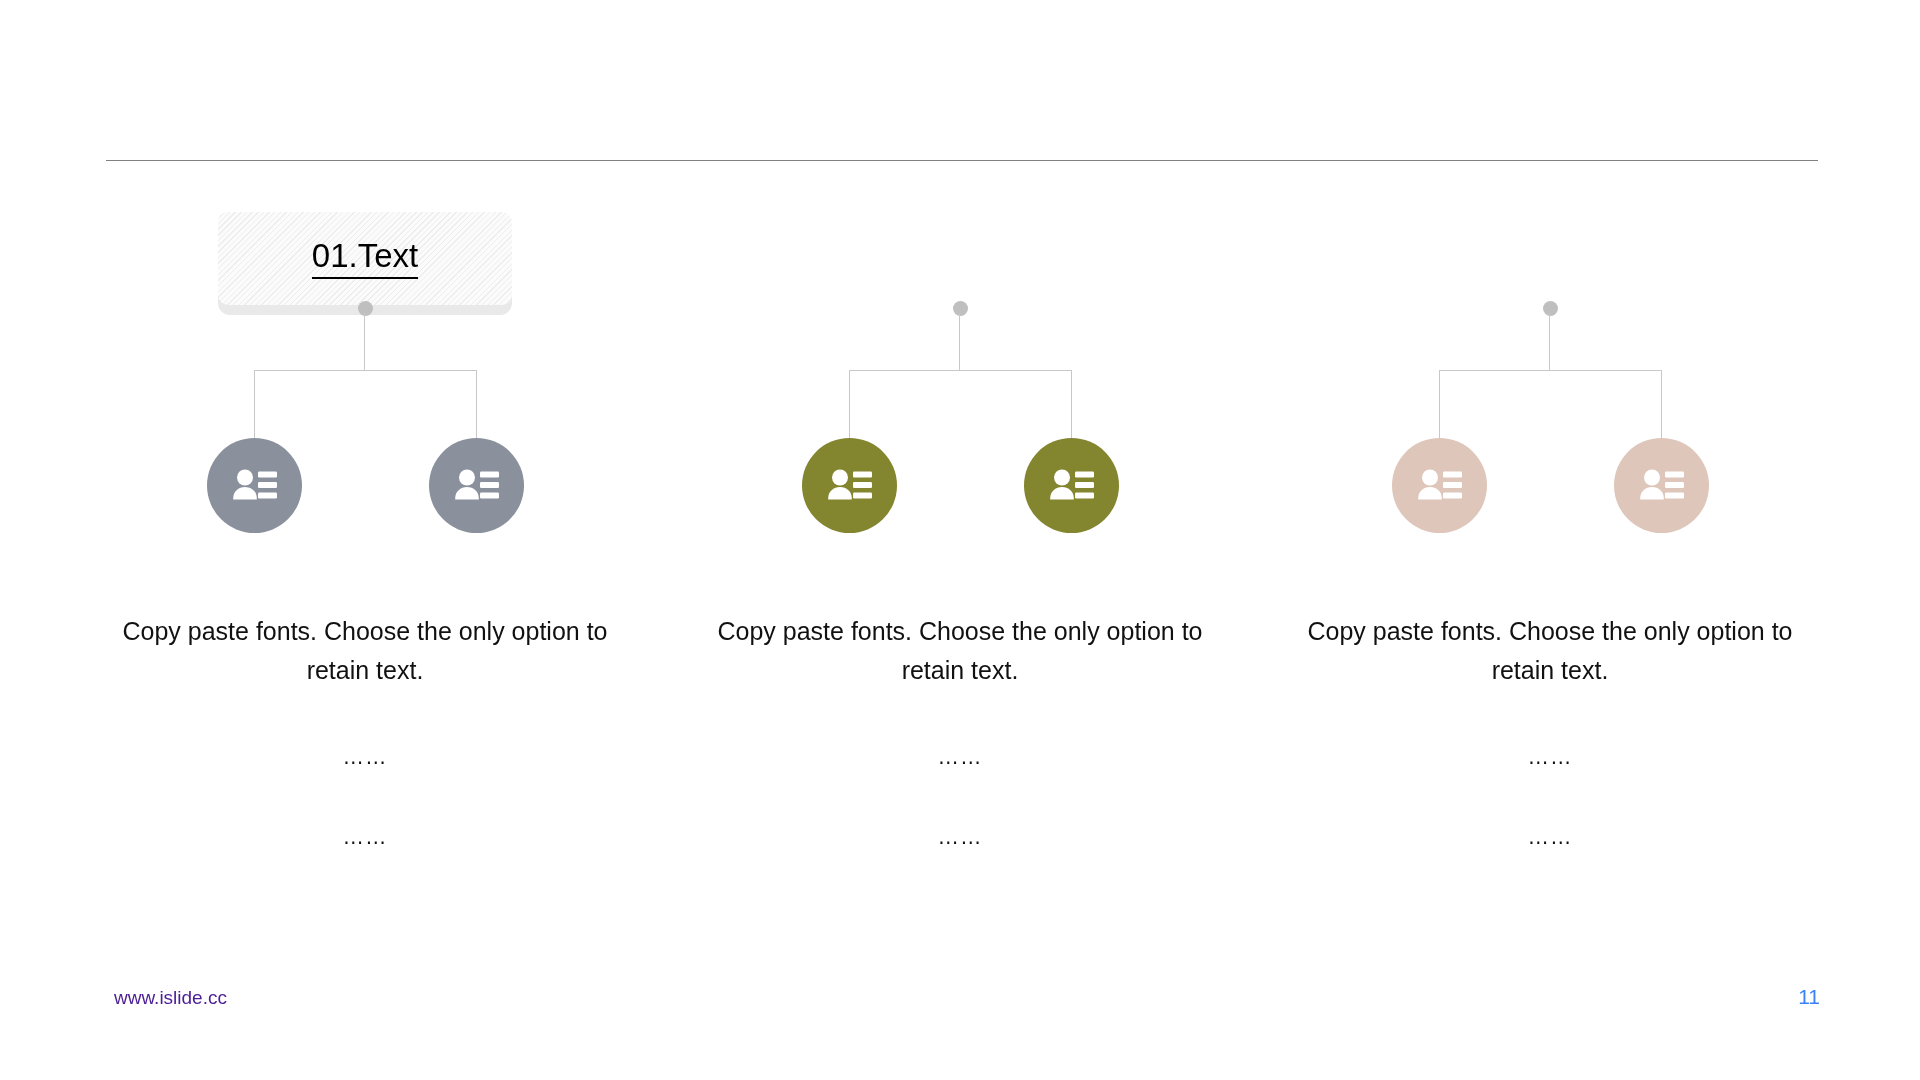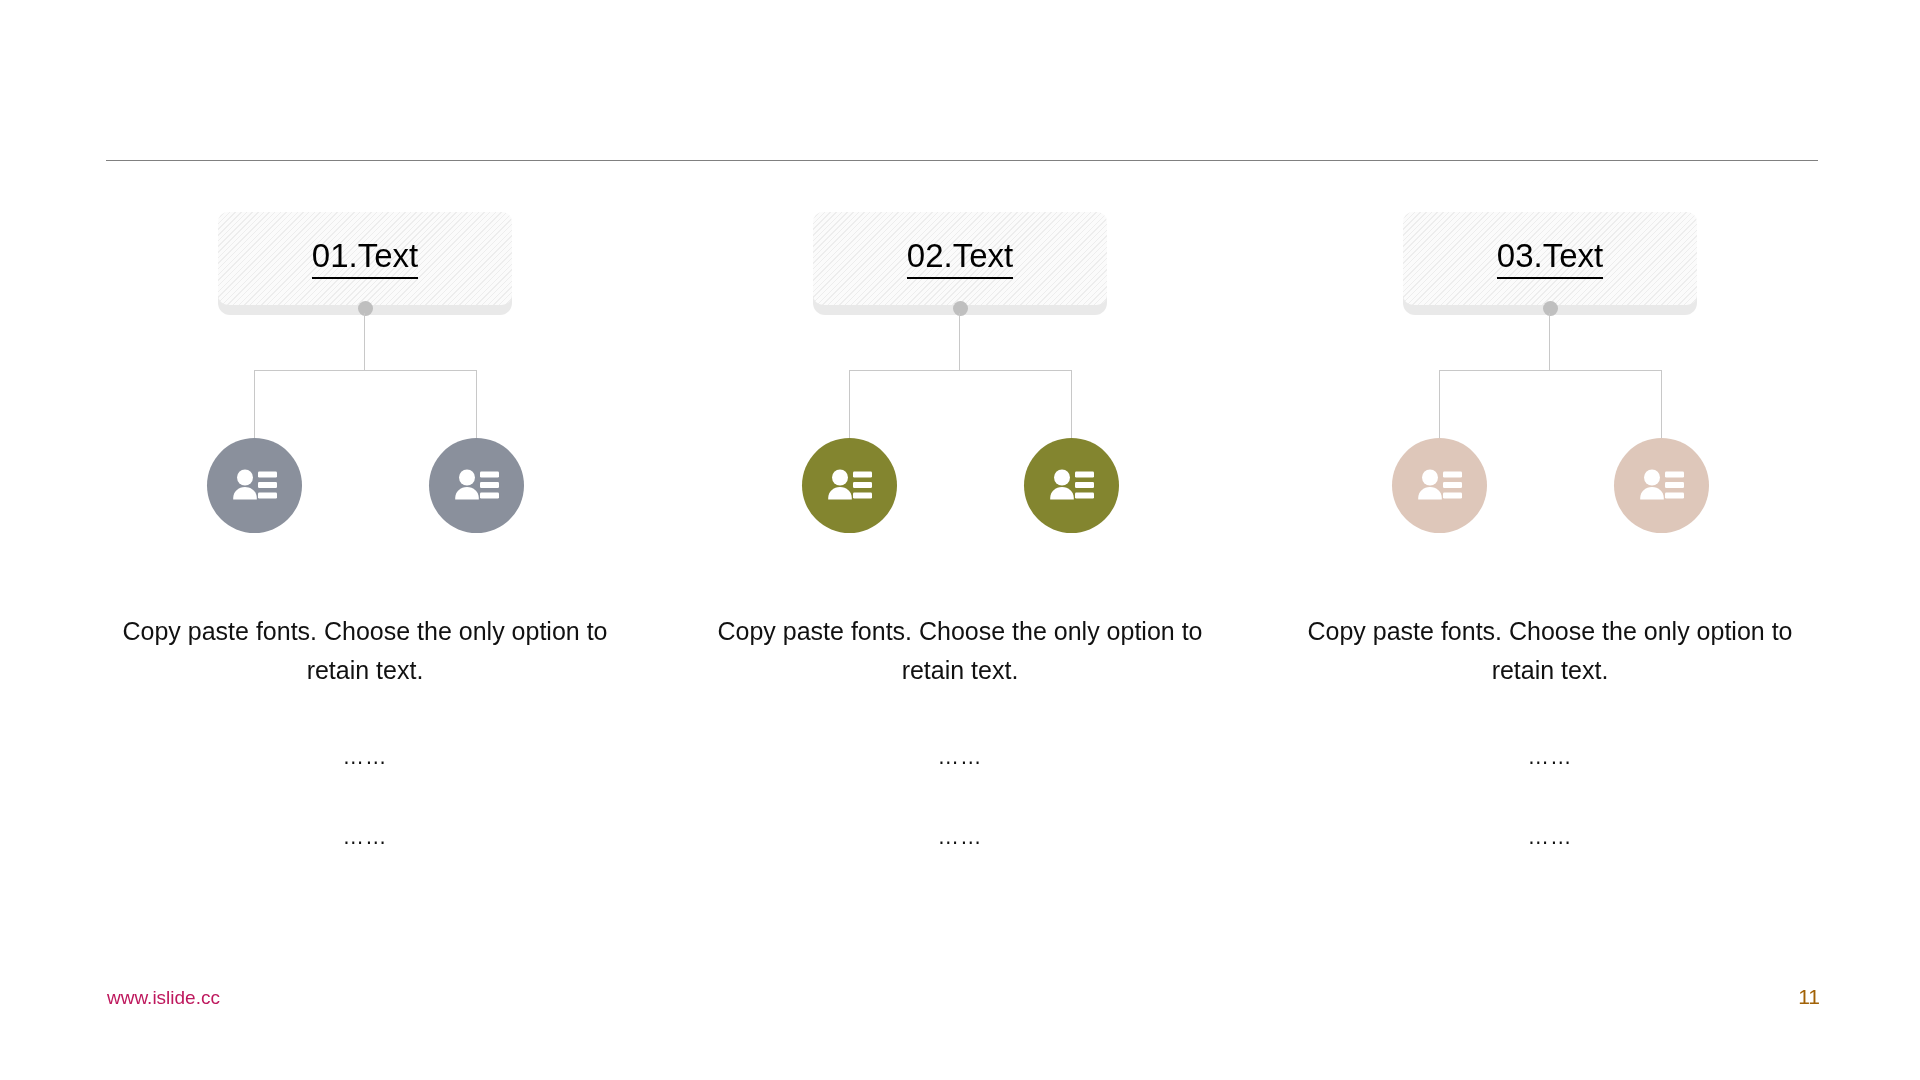--- a/index.html
+++ b/index.html
@@ -181,31 +181,31 @@
     line-height: 1;
     color: #111111;
     letter-spacing: 1px;
   }
   .dots.d1 { top: 747px; }
   .dots.d2 { top: 827px; }
 
   
   .footer-url {
     position: absolute;
-    left: 107px;
+    left: 114px;
     top: 987px;
     font-size: 19px;
-    color: #be185d;
+    color: #4c1d95;
   }
   .page-number {
     position: absolute;
     right: 100px;
     top: 985px;
     font-size: 21px;
-    color: #a16207;
+    color: #3b82f6;
     text-align: right;
   }
 </style>
 </head>
 <body>
 
 <div class="slide">
 
   <div class="top-rule"></div>
 
@@ -247,26 +247,20 @@
           </svg>
         </span>
       </div>
 
       <div class="body-text">Copy paste fonts. Choose the only option to retain text.</div>
       <div class="dots d1">……</div>
       <div class="dots d2">……</div>
     </div>
 
     <div class="column c1">
-      <div class="card-wrap">
-        <div class="card-shadow"></div>
-        <div class="card">
-          <span class="card-title">02.Text</span>
-        </div>
-      </div>
       <div class="node-dot"></div>
       <div class="conn-vert-top"></div>
       <div class="conn-horiz"></div>
       <div class="conn-vert-left"></div>
       <div class="conn-vert-right"></div>
 
       <div class="circle left" style="background:#83852f">
         <span>
           <svg width="48" height="40" viewBox="0 0 48 40" aria-hidden="true">
             <circle cx="14" cy="11.5" r="8" fill="#ffffff"></circle>
@@ -289,26 +283,20 @@
           </svg>
         </span>
       </div>
 
       <div class="body-text">Copy paste fonts. Choose the only option to retain text.</div>
       <div class="dots d1">……</div>
       <div class="dots d2">……</div>
     </div>
 
     <div class="column c2">
-      <div class="card-wrap">
-        <div class="card-shadow"></div>
-        <div class="card">
-          <span class="card-title">03.Text</span>
-        </div>
-      </div>
       <div class="node-dot"></div>
       <div class="conn-vert-top"></div>
       <div class="conn-horiz"></div>
       <div class="conn-vert-left"></div>
       <div class="conn-vert-right"></div>
 
       <div class="circle left" style="background:#dec7ba">
         <span>
           <svg width="48" height="40" viewBox="0 0 48 40" aria-hidden="true">
             <circle cx="14" cy="11.5" r="8" fill="#ffffff"></circle>

